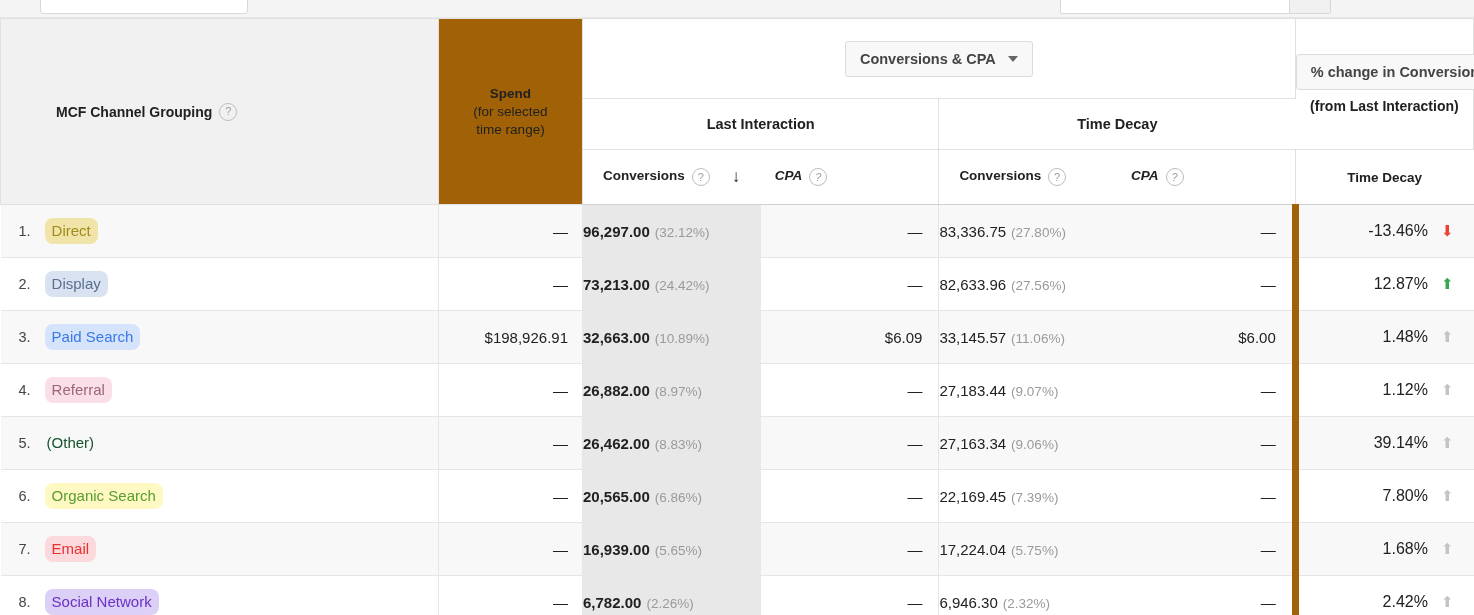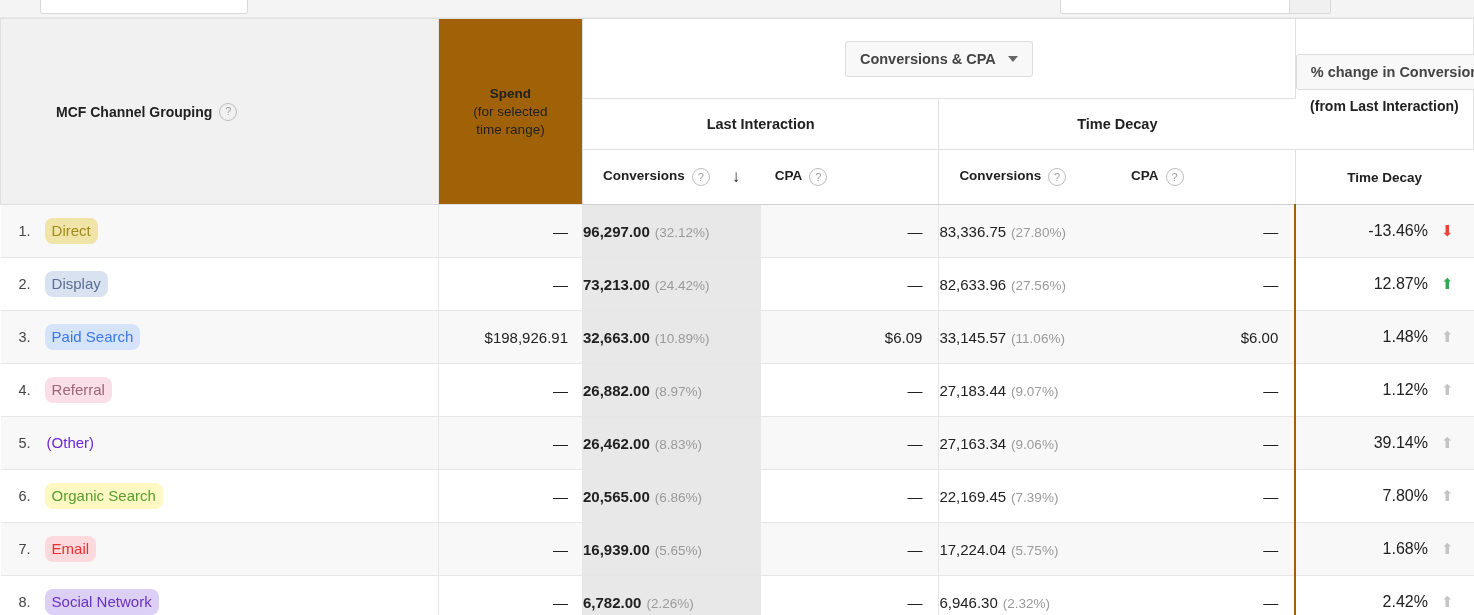--- a/index.html
+++ b/index.html
@@ -153,21 +153,21 @@
     background: #ffffff;
     border-bottom: 1px solid #d0d0d0;
     vertical-align: middle;
     font-size: 13.5px;
     font-weight: bold;
     color: #212121;
     white-space: nowrap;
   }
   .metric-head.sep { border-right: 1px solid #e0e0e0; }
   .metric-head.conv  { text-align: left;  padding-left: 20px !important; }
-  .metric-head.cpa   { text-align: left;  padding-left: 14px !important; }
+  .metric-head.cpa   { text-align: left;  padding-left: 14px !important; font-style: italic; }
   .metric-head.td    { text-align: center; }
 
   .mh-inner { display: flex; align-items: flex-start; }
 
   .qmark {
     display: inline-flex;
     align-items: center;
     justify-content: center;
     width: 16px; height: 16px;
     border: 1px solid #bdbdbd;
@@ -239,21 +239,21 @@
     vertical-align: middle;
     font-size: 15px;
   }
   td.c-cpa.sep { border-right: 1px solid #e6e6e6; }
 
   td.c-change {
     width: 258px;
     vertical-align: middle;
     padding-right: 20px !important;
     font-size: 16px;
-    border-left: 2px solid #a16207;
+    border-left: 7px solid #a16207;
     margin-left: 28px;
   }
   .chg-wrap {
     display: flex;
     align-items: center;
     justify-content: flex-end;
     gap: 13px;
   }
   .arrow-ico {
     font-size: 15px;
@@ -411,21 +411,21 @@
           <div class="chg-wrap">
             <span>1.12%</span>
             <span class="arrow-ico arrow-flat">⬆</span>
           </div>
         </td>
       </tr>
       <tr class="data-row odd">
         <td class="c-dim">
           <div class="dim-wrap">
             <span class="rank">5.</span>
-            <span class="pill plain" style="color: #6d28d9;">(Other)</span>
+            <span class="pill plain" style="color: #14532d;">(Other)</span>
           </div>
         </td>
         <td class="c-spend">—</td>
         <td class="c-conv sorted"><span class="val">26,462.00</span><span class="pctg">(8.83%)</span></td>
         <td class="c-cpa sep">—</td>
         <td class="c-conv plain-val"><span class="val">27,163.34</span><span class="pctg">(9.06%)</span></td>
         <td class="c-cpa">—</td>
         <td class="c-change">
           <div class="chg-wrap">
             <span>39.14%</span>

